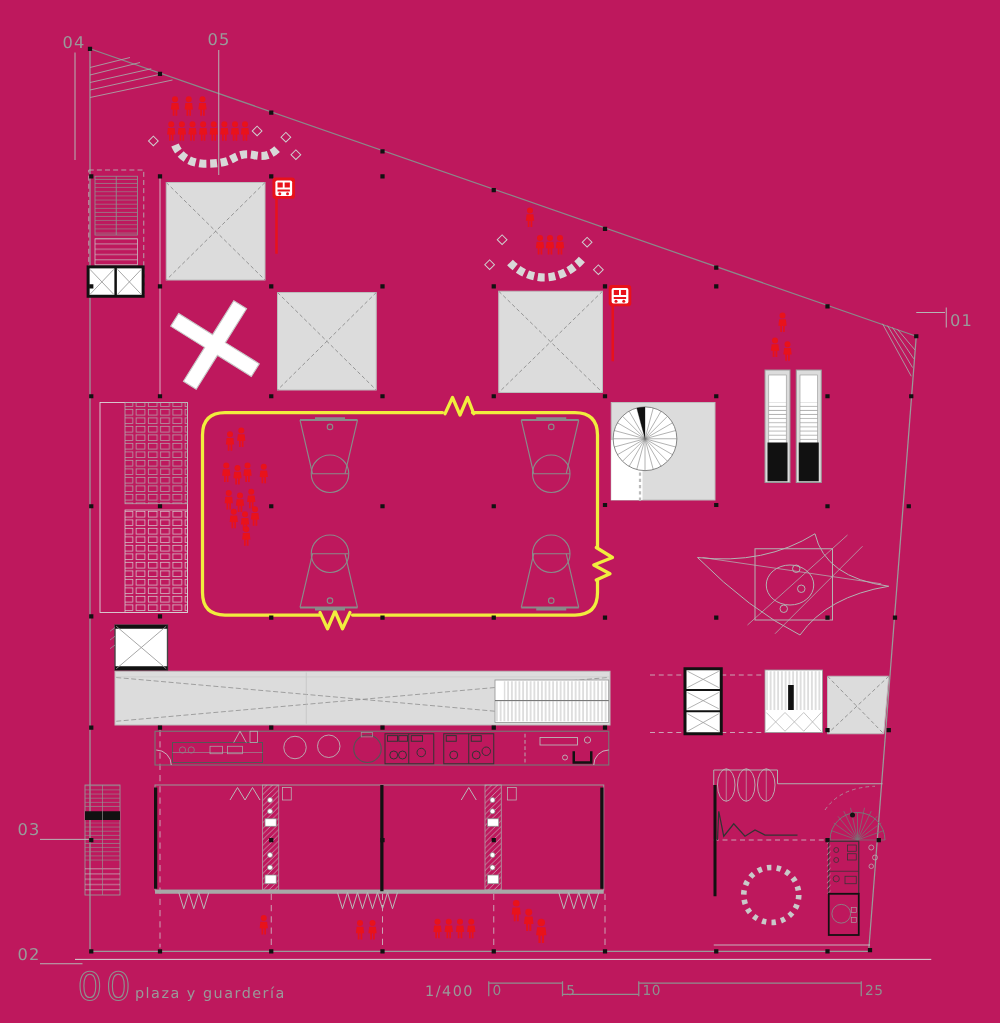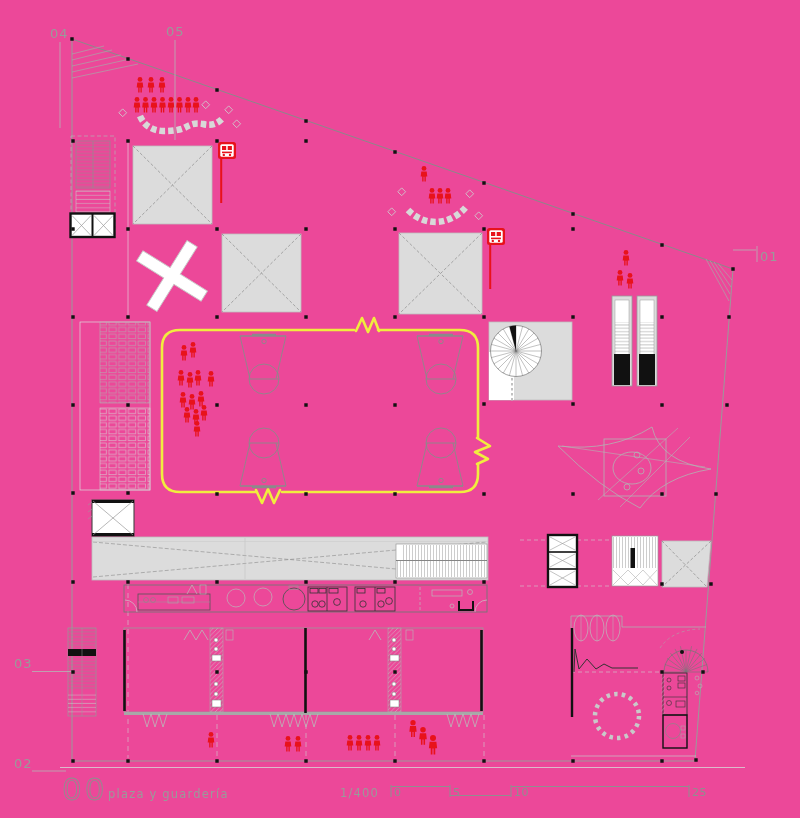--- a/index.html
+++ b/index.html
@@ -1,17 +1,17 @@
 <!DOCTYPE html>
 <html><head>
 <meta charset="utf-8">
 <style>
   html,body{margin:0;padding:0;background:#ffffff;}
   body{font-family:"DejaVu Sans", sans-serif;}
-  .plan-wrap{width:800px;height:818px;position:relative;background:#ec4899;overflow:hidden;}
+  .plan-wrap{width:800px;height:818px;position:relative;background:#be185d;overflow:hidden;}
   svg{display:block;}
   text{font-family:"DejaVu Sans", sans-serif;}
   .lbl{fill:#9a9a9a;font-size:13px;letter-spacing:1px;}
   .small-lbl{fill:#8f8f8f;font-size:11px;letter-spacing:0.5px;}
   .title-txt{fill:#9a9a9a;font-size:11.5px;letter-spacing:1.2px;}
 </style>
 </head>
 <body>
 
 <div class="plan-wrap">

